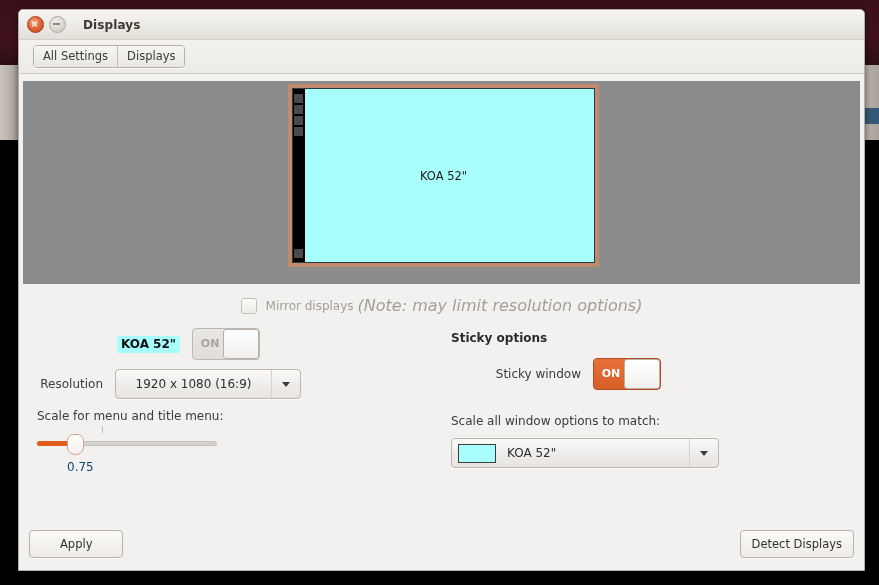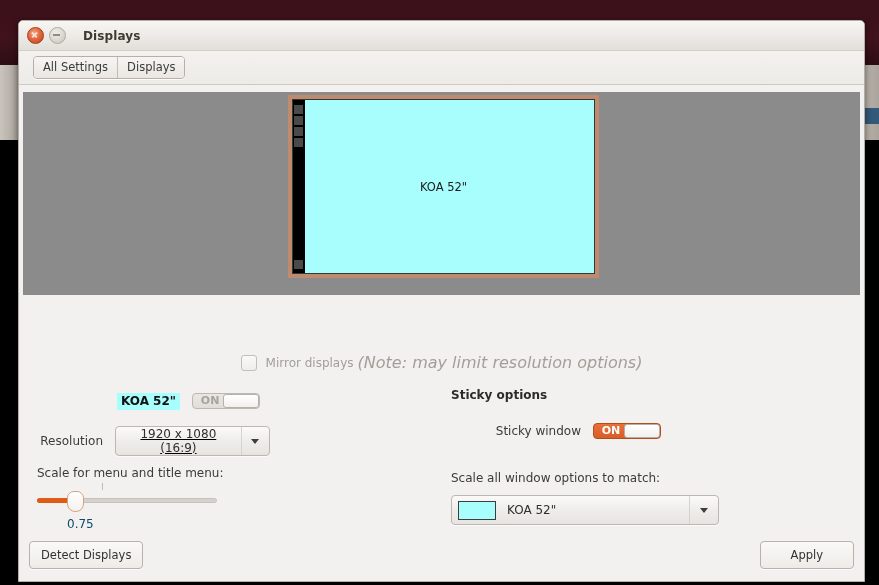--- a/index.html
+++ b/index.html
@@ -47,21 +47,21 @@
     position: absolute;
     left: 0; top: 140px;
     width: 879px; height: 445px;
     background: #000000;
   }
 
   
   #window {
     position: absolute;
     left: 18px;
-    top: 20px;
+    top: 9px;
     width: 845px;
     height: 560px;
     background: #f2f1f0;
     border: 1px solid #b4aea6;
     border-radius: 5px 5px 0 0;
     box-shadow: 0 2px 7px rgba(0,0,0,0.55);
     overflow: hidden;
     display: flex;
     flex-direction: column;
   }
@@ -195,21 +195,20 @@
     flex: 1 1 auto;
     background: #f2f1f0;
     position: relative;
   }
 
   .mirror-row {
     display: flex;
     align-items: center;
     justify-content: center;
     padding-top: 12px;
-    margin-top: 46px;
   }
   .checkbox {
     width: 14px; height: 14px;
     border: 1px solid #c2beb8;
     border-radius: 3px;
     background: linear-gradient(180deg,#faf9f8,#efedea);
     margin-right: 9px;
   }
   .mirror-label {
     font-size: 12px;
@@ -251,21 +250,21 @@
     background: #a8fdfd;
     padding: 1px 4px 2px 4px;
     margin-left: 2px;
   }
 
   
   .switch {
     display: inline-flex;
     align-items: center;
     width: 68px;
-    height: 16px;
+    height: 32px;
     border-radius: 4px;
     border: 1px solid #bdb8b1;
     overflow: hidden;
     box-sizing: border-box;
     position: relative;
   }
   .switch .sw-text {
     width: 34px;
     text-align: center;
     font-size: 11px;
@@ -318,21 +317,21 @@
     align-items: center;
     justify-content: center;
     border-left: 1px solid #d6d2cc;
   }
   .arrow-down {
     width: 0; height: 0;
     border-left: 4.5px solid transparent;
     border-right: 4.5px solid transparent;
     border-top: 5px solid #3e3d3b;
   }
-  .combo-res   { width: 155px; text-decoration: underline; }
+  .combo-res   { width: 186px; }
   .combo-rot   { width: 155px; }
   .combo-lp    { width: 165px; }
   .combo-scale { width: 268px; }
   .combo-scale .combo-text { text-align: left; display: flex; align-items: center; }
   .swatch {
     width: 36px; height: 17px;
     background: #a8fdfd;
     border: 1px solid #3d3d3d;
     margin-right: 11px;
     flex: 0 0 auto;
@@ -535,19 +534,19 @@
             </div>
             <div class="combo-arrow-box">
               <div class="arrow-down"></div>
             </div>
           </div>
 
         </div>
       </div>
 
       <div class="footer">
+        <div class="pbtn pbtn-apply">Apply</div>
         <div class="pbtn">Detect Displays</div>
-        <div class="pbtn pbtn-apply">Apply</div>
       </div>
 
     </div>
   </div>
 </div>
 
 </body></html>

